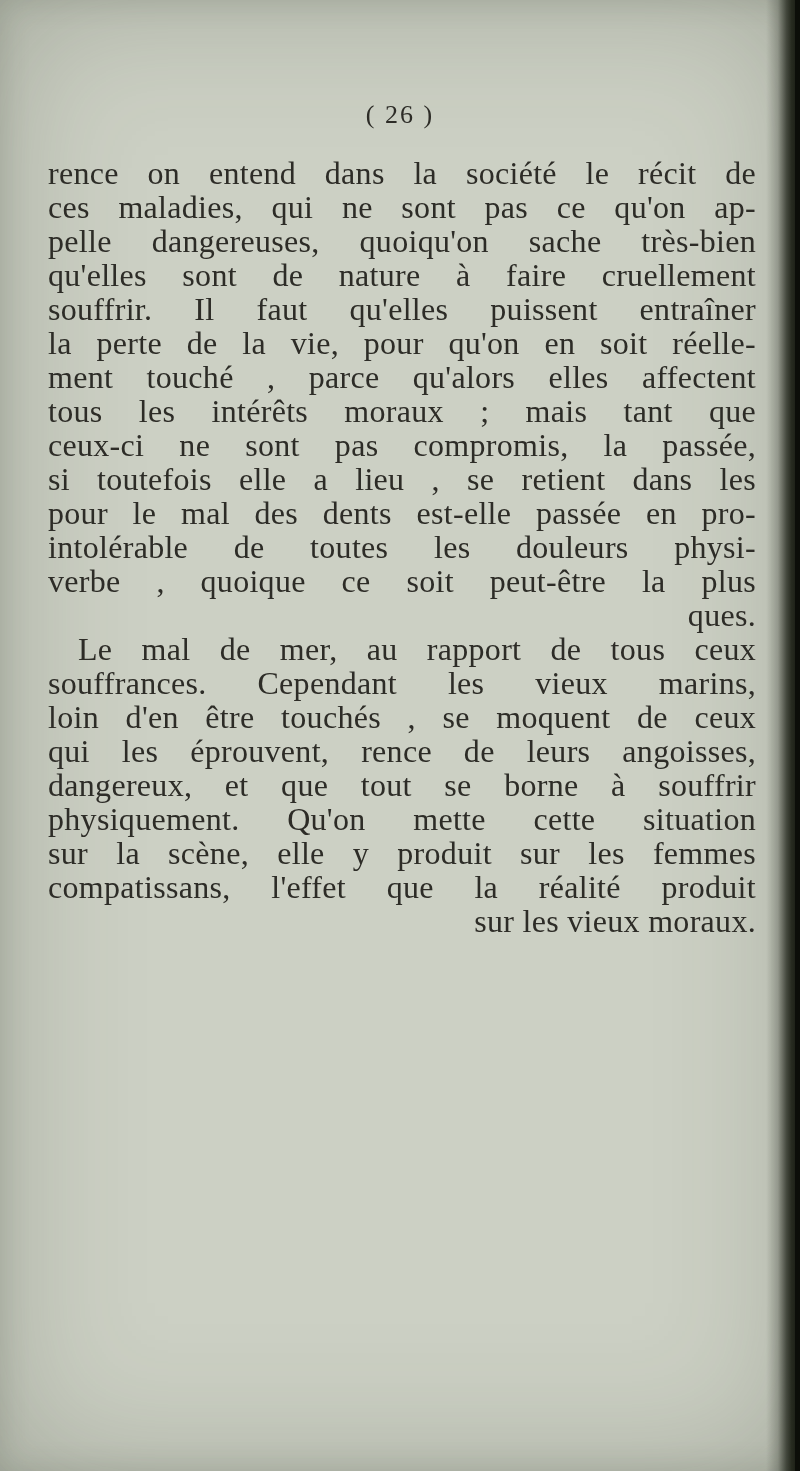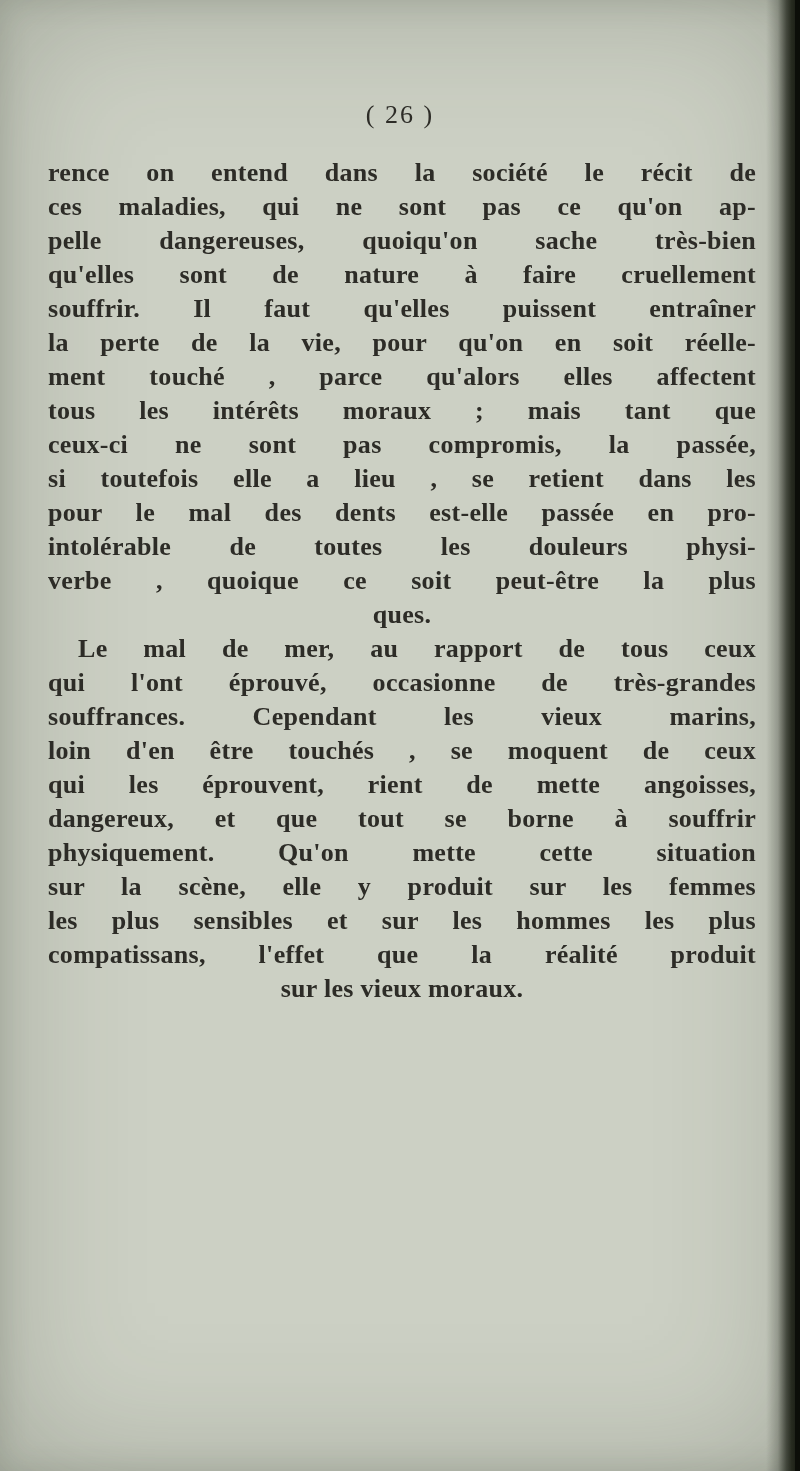--- a/index.html
+++ b/index.html
@@ -23,28 +23,27 @@
   .page-number{
     padding-top:100px;
     text-align:center;
     font-size:26px;
     letter-spacing:2px;
     color:var(--ink);
   }
   .text-block{
     margin:26px 44px 0 48px;
     color:var(--ink);
-    font-size:26px;
+    font-size:32px;
     line-height:34px;
     letter-spacing:.3px;
-    font-weight:bold;
   }
   .line{
     white-space:nowrap;
-    text-align:center;
+    text-align:right;
   }
   .line.justify{
     white-space:normal;
     text-align:justify;
     text-align-last:justify;
   }
   .line.indent{
     text-indent:30px;
   }
   .para-gap{height:0px;}
@@ -83,27 +82,25 @@
     <div class="line justify">ceux-ci ne sont pas compromis, la passée,</div>
     <div class="line justify">si toutefois elle a lieu , se retient dans les</div>
     <div class="line justify">pour le mal des dents est-elle passée en pro-</div>
     <div class="line justify">intolérable de toutes les douleurs physi-</div>
     <div class="line justify">verbe , quoique ce soit peut-être la plus</div>
     <div class="line">ques.</div>
 
     <div class="para-gap"></div>
 
     <div class="line justify indent">Le mal de mer, au rapport de tous ceux</div>
-    <div class="line justify">qui l'ont éprouvé, occasionne de très-grandes</div>
     <div class="line justify">souffrances. Cependant les vieux marins,</div>
     <div class="line justify">loin d'en être touchés , se moquent de ceux</div>
-    <div class="line justify">qui les éprouvent, rient de mette angoisses,</div>
+    <div class="line justify">qui les éprouvent, rence de leurs angoisses,</div>
     <div class="line justify">dangereux, et que tout se borne à souffrir</div>
     <div class="line justify">physiquement. Qu'on mette cette situation</div>
     <div class="line justify">sur la scène, elle y produit sur les femmes</div>
-    <div class="line justify">les plus sensibles et sur les hommes les plus</div>
     <div class="line justify">compatissans, l'effet que la réalité produit</div>
     <div class="line">sur les vieux moraux.</div>
   </div>
 
   <div class="edge-shadow"></div>
   <div class="edge-line"></div>
 </div>
 
 </body></html>

